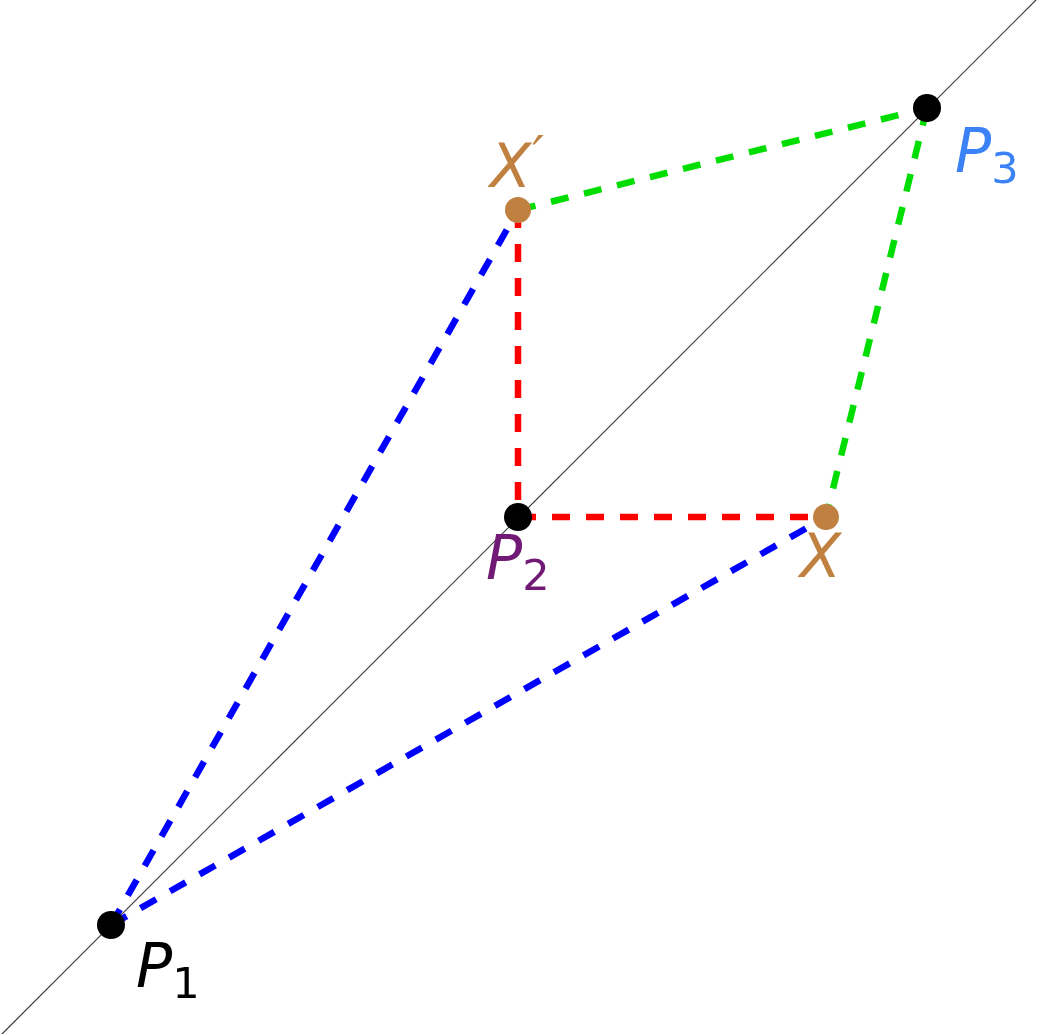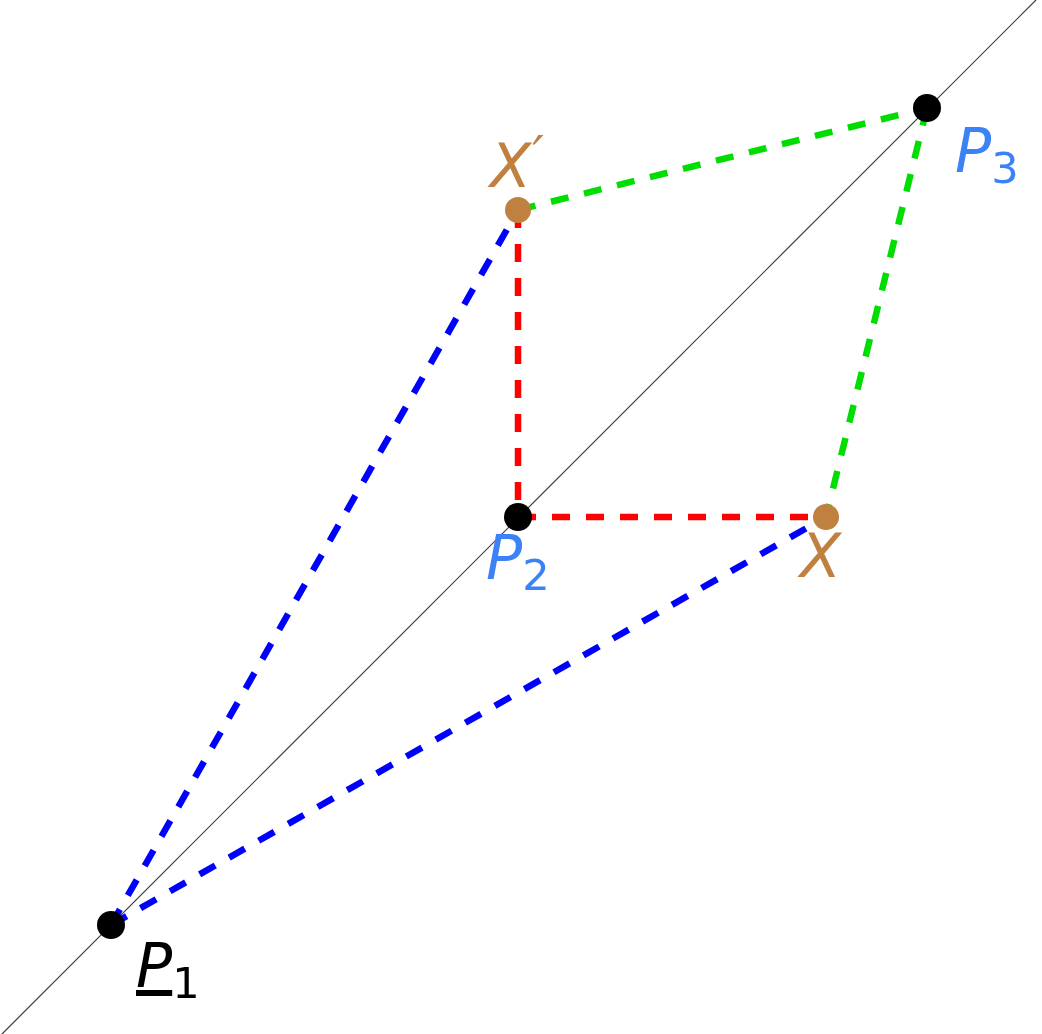--- a/index.html
+++ b/index.html
@@ -52,22 +52,22 @@
       <line x1="518" y1="517" x2="826" y2="517" stroke="#ff0000" stroke-width="6.5" stroke-dasharray="18 16"></line>
       <line x1="518" y1="210" x2="927" y2="108" stroke="#00dd00" stroke-width="6.5" stroke-dasharray="18 16"></line>
       <line x1="927" y1="108" x2="826" y2="517" stroke="#00dd00" stroke-width="6.5" stroke-dasharray="18 16"></line>
       <circle cx="111" cy="925" r="14" fill="#000000"></circle>
       <circle cx="518" cy="517" r="14" fill="#000000"></circle>
       <circle cx="927" cy="108" r="14" fill="#000000"></circle>
       <circle cx="826" cy="517" r="13" fill="#bf8040"></circle>
       <circle cx="518" cy="210" r="13" fill="#bf8040"></circle>
     </svg>
 
-  <div class="pt-label" style="left: 136px; top: 936px; color: rgb(0, 0, 0); text-decoration: underline;"><span>P</span><sub>1</sub></div>
+  <div class="pt-label" style="left: 136px; top: 936px; color: rgb(0, 0, 0);"><span>P</span><sub>1</sub></div>
 
-  <div class="pt-label" style="left: 486px; top: 528px; color: #3b82f6;"><span>P</span><sub>2</sub></div>
+  <div class="pt-label" style="left: 486px; top: 528px; color: #701a75;"><span>P</span><sub>2</sub></div>
 
   <div class="pt-label" style="left: 955px; top: 121px; color: #3b82f6;"><span>P</span><sub>3</sub></div>
 
   <div class="pt-label" style="left: 800px; top: 526px; color: rgb(191, 128, 64);"><span>X</span></div>
 
   <div class="pt-label" style="left: 490px; top: 130px; color: rgb(191, 128, 64);"><span>X</span><span class="prime">′</span></div>
 </div>
 
 </body></html>

